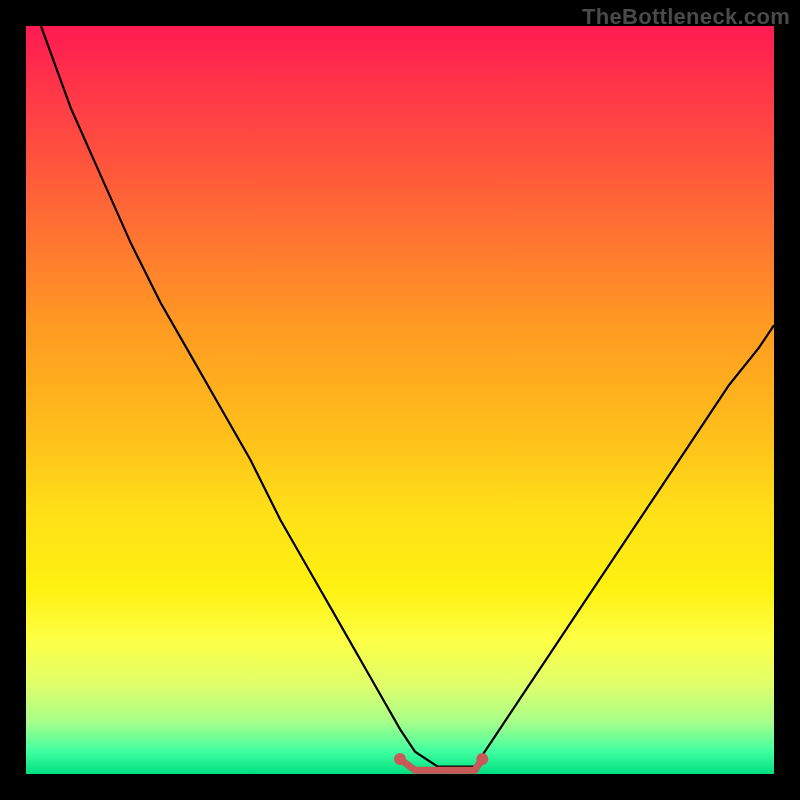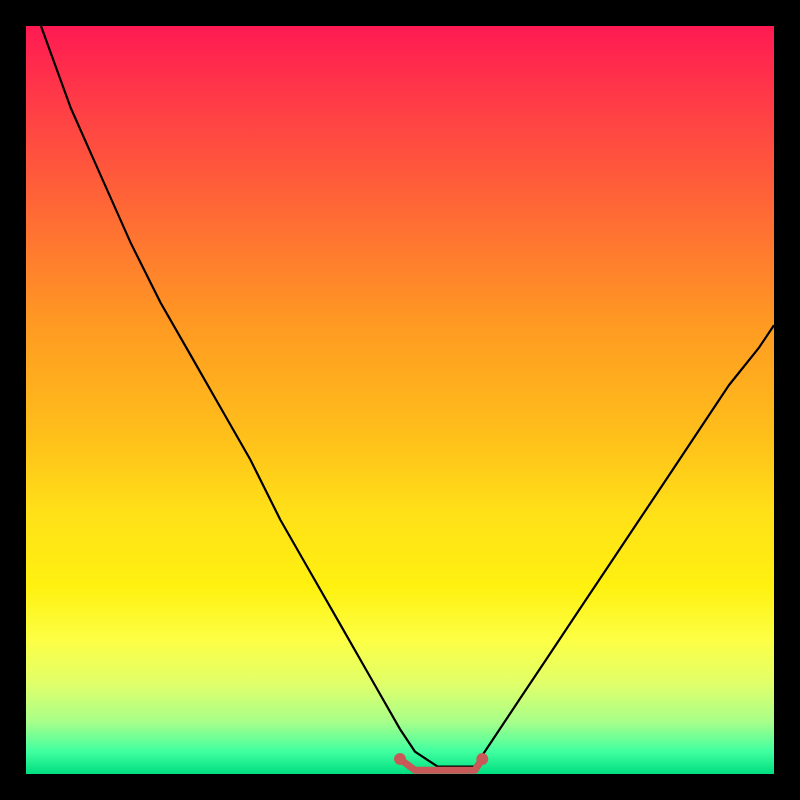--- a/index.html
+++ b/index.html
@@ -65,14 +65,15 @@
 
   <div class="plot-area">
     <svg class="curve" viewBox="0 0 748 748" preserveAspectRatio="none">
       <path id="main-curve" fill="none" stroke="#000000" stroke-width="2.2" d="M15.0 0.0 L44.9 82.3 L74.8 149.6 L104.7 216.9 L134.6 276.8 L164.6 329.1 L194.5 381.5 L224.4 433.8 L254.3 493.7 L284.2 546.0 L314.2 598.4 L344.1 650.8 L374.0 703.1 L389.0 725.6 L411.4 740.5 L433.8 740.5 L448.8 740.5 L463.8 718.1 L493.7 673.2 L523.6 628.3 L553.5 583.4 L583.4 538.6 L613.4 493.7 L643.3 448.8 L673.2 403.9 L703.1 359.0 L733.0 321.6 L748.0 299.2"></path>
       <path id="marker-line" fill="none" stroke="#c95858" stroke-width="7" stroke-linecap="round" stroke-linejoin="round" d="M374.0 733.0 L389.0 744.3 L403.9 744.3 L418.9 744.3 L433.8 744.3 L448.8 744.3 L456.3 733.0"></path>
       <circle id="marker-dot-left" r="6" fill="#c95858" cx="374.0" cy="733.0"></circle>
       <circle id="marker-dot-right" r="6" fill="#c95858" cx="456.3" cy="733.0"></circle>
     </svg>
   </div>
 
+  <div class="watermark">TheBottleneck.com</div>
 
 </div>
 
 </body></html>

